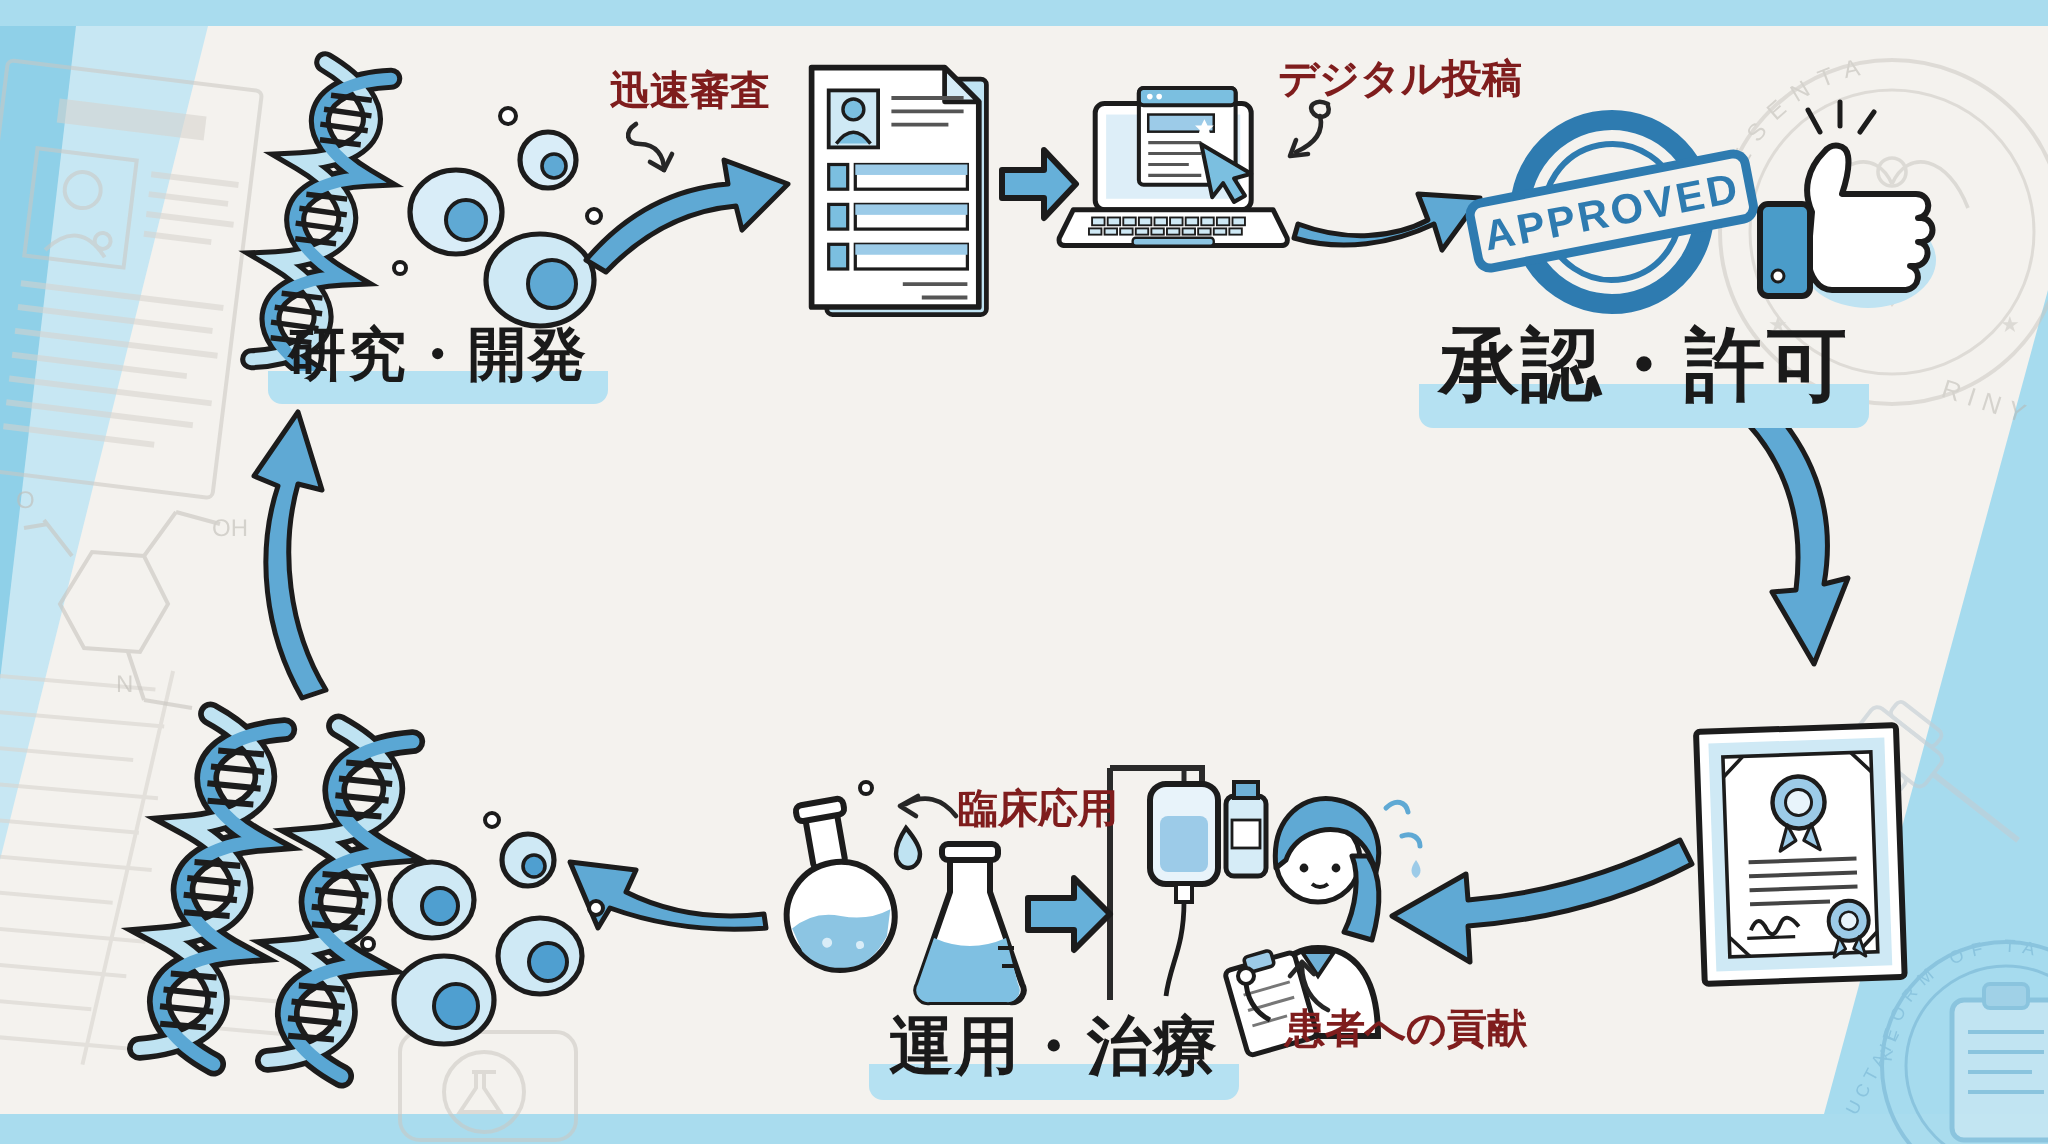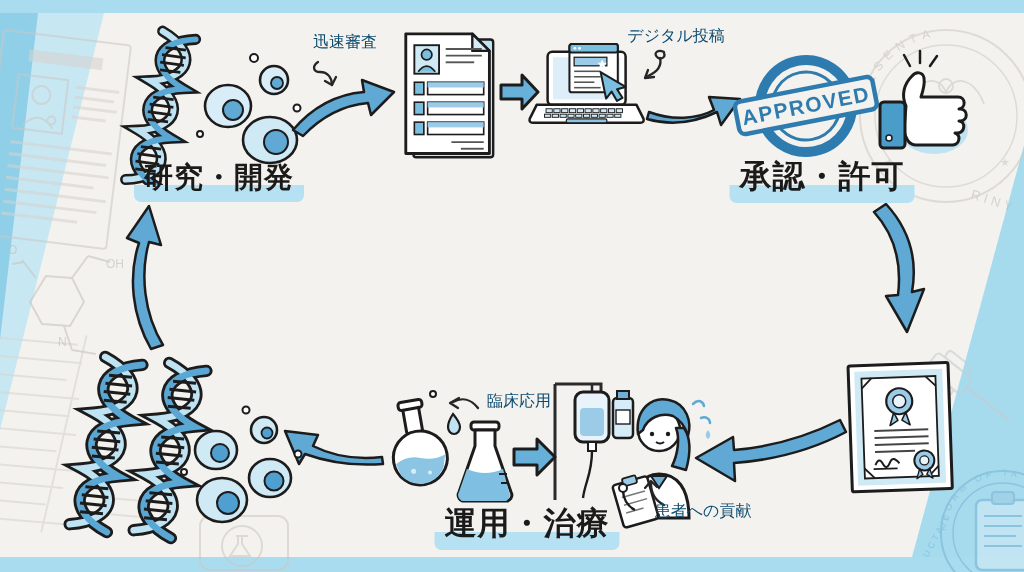--- a/index.html
+++ b/index.html
@@ -7,34 +7,34 @@
           font-family:"Liberation Sans","DejaVu Sans",sans-serif;}
   .layer{position:absolute;left:0;top:0;width:1024px;height:572px;}
   svg{display:block;}
   .band{position:absolute;background:#a9dcee;}
   .band-top{left:0;top:0;width:1024px;height:13px;}
   .band-bottom{left:0;top:557px;width:1024px;height:15px;}
   .stage-label{position:absolute;transform:translateX(-50%);font-weight:bold;color:#1a1a1a;
     white-space:nowrap;letter-spacing:1px;z-index:40;
     background:linear-gradient(to top,#b5e1f2 36%,rgba(0,0,0,0) 36%);
     padding:2px 10px 4px;border-radius:7px;}
-  .anno-label{position:absolute;transform:translateX(-50%);font-weight:normal;color:#0c4a6e;
-    white-space:nowrap;font-size:16px;z-index:40;}
+  .anno-label{position:absolute;transform:translateX(-50%);font-weight:bold;color:#7f1d1d;
+    white-space:nowrap;font-size:20px;z-index:40;}
   .title-line{position:absolute;transform:translateX(-50%);font-weight:bold;color:#1f649b;
     white-space:nowrap;letter-spacing:2px;z-index:40;
     background:linear-gradient(to top,#aedff2 24%,rgba(0,0,0,0) 24%);
     padding:0 14px 8px;border-radius:9px;}
   .t1{left:512px;top:213px;font-size:47px;}
   .t2{left:527px;top:283px;font-size:42px;}
   .lab-research{left:219px;top:156px;font-size:29px;}
   .lab-application{left:521px;top:153px;font-size:30px;}
-  .lab-approval{left:822px;top:153px;font-size:32px;text-align:right;}
+  .lab-approval{left:822px;top:153px;font-size:40px;text-align:right;}
   .lab-operation{left:527px;top:500px;font-size:32px;}
   .lab-rapid{left:345px;top:32px;}
-  .lab-digital{left:676px;top:26px;}
+  .lab-digital{left:700px;top:26px;}
   .lab-clinical{left:519px;top:391px;}
   .lab-patient{left:703px;top:501px;text-align:right;}
 </style>
 </head>
 <body>
 
 <div class="canvas">
 
   <div class="band band-top"></div>
   <div class="band band-bottom"></div>

